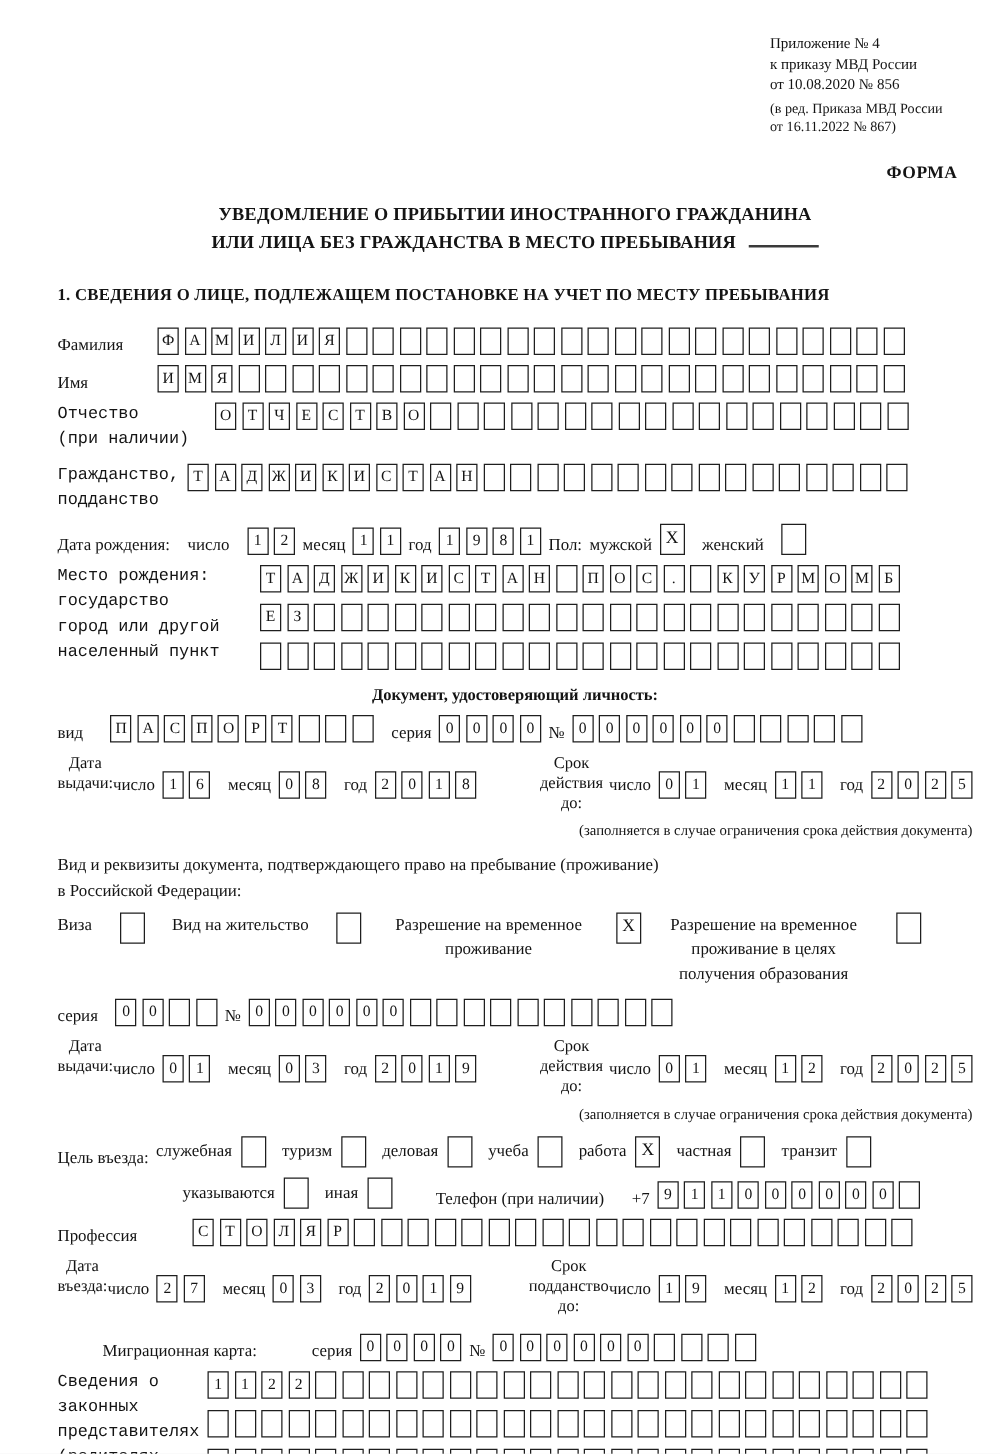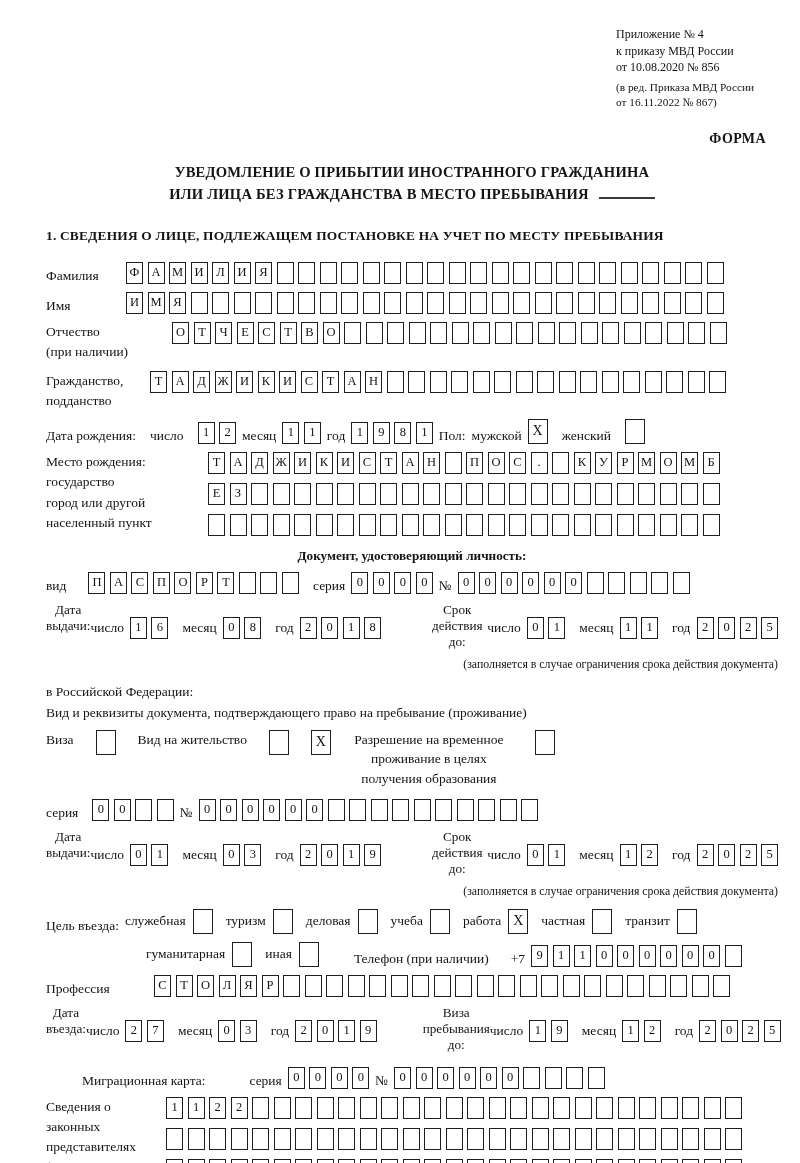--- a/index.html
+++ b/index.html
@@ -14,21 +14,21 @@
     letter-spacing:.4px;margin:20px 0 14px;}
   .title{text-align:center;font-weight:bold;font-size:14.6px;line-height:1.55;
     margin:0 0 22px;letter-spacing:.2px;}
   .title-underline{display:inline-block;width:56px;border-bottom:2px solid #3a3a3a;
     margin-left:10px;height:12px;}
   .sec-head{font-weight:bold;font-size:13.4px;margin:0 0 18px;letter-spacing:.2px;}
 
   .frow{display:flex;align-items:flex-end;margin-bottom:8px;font-size:13.5px;}
   .frow.top{align-items:flex-start;}
   .flabel{flex:none;}
-  .mlabel{white-space:pre-line;line-height:1.5;}
+  .mlabel{white-space:pre-line;line-height:1.5;font-family:Liberation Mono, monospace;}
   .boxes{display:flex;gap:4.5px;flex:none;}
   .cell{flex:none;display:inline-block;width:17px;height:22px;
     border:1.7px solid #1e1e1e;box-sizing:border-box;text-align:center;
     font-size:12.5px;line-height:18px;background:#fff;}
   .checkbox{flex:none;display:inline-block;width:20px;height:25px;
     border:1.7px solid #1e1e1e;box-sizing:border-box;text-align:center;
     font-size:14px;line-height:21px;background:#fff;}
   .stack{display:flex;flex-direction:column;gap:9px;}
 
   .w80{width:80px;} .w92{width:94px;} .w102{width:104px;} .w124{width:126px;}
@@ -425,36 +425,37 @@
             <span class="cell">0</span>
             <span class="cell">2</span>
             <span class="cell">5</span>
           </span>
       </div>
     </div>
   </div>
   <div class="note-right">(заполняется в случае ограничения срока действия документа)</div>
 
   <div class="intro">
+    <div>Вид и реквизиты документа, подтверждающего право на пребывание (проживание)</div>
     <div>в Российской Федерации:</div>
-    <div>Вид и реквизиты документа, подтверждающего право на пребывание (проживание)</div>
   </div>
 
   <div class="opt-row">
     <span class="opt">
       <span class="optlabel">Виза</span>
       <span class="checkbox"></span>
     </span>
     <span class="gap22"></span>
     <span class="opt">
       <span class="optlabel">Вид на жительство</span>
       <span class="checkbox"></span>
     </span>
     <span class="gap22"></span>
     <span class="opt">
+      <span class="optlabel center" style="width:160px;">Разрешение на временное проживание</span>
       <span class="checkbox">X</span>
     </span>
     <span class="gap14"></span>
     <span class="opt">
       <span class="optlabel center" style="width:168px;">Разрешение на временное проживание в целях получения образования</span>
       <span class="checkbox"></span>
     </span>
   </div>
 
   <div class="frow">
@@ -565,21 +566,21 @@
       <span class="checkbox"></span>
     </span>
     <span class="pair">
       <span>транзит</span>
       <span class="checkbox"></span>
     </span>
   </div>
 
   <div class="frow purpose2">
     <span class="pair">
-      <span>гуманитарная</span>
+      <span>указываются</span>
       <span class="checkbox"></span>
     </span>
     <span class="pair">
       <span>иная</span>
       <span class="checkbox"></span>
     </span>
     <span class="gap22"></span>
     <span>Телефон (при наличии)</span>
     <span class="gap22"></span>
     <span>+7</span>
@@ -649,21 +650,21 @@
         <span class="lbl">год</span>
         <span class="boxes">
             <span class="cell">2</span>
             <span class="cell">0</span>
             <span class="cell">1</span>
             <span class="cell">9</span>
           </span>
       </div>
     </div>
     <div class="dl-col right">
-      <div class="dl-head">Виза пребывания до:</div>
+      <div class="dl-head">Срок подданство до:</div>
       <div class="dl-group">
         <span class="lbl first">число</span>
         <span class="boxes">
             <span class="cell">1</span>
             <span class="cell">9</span>
           </span>
         <span class="lbl">месяц</span>
         <span class="boxes">
             <span class="cell">1</span>
             <span class="cell">2</span>

